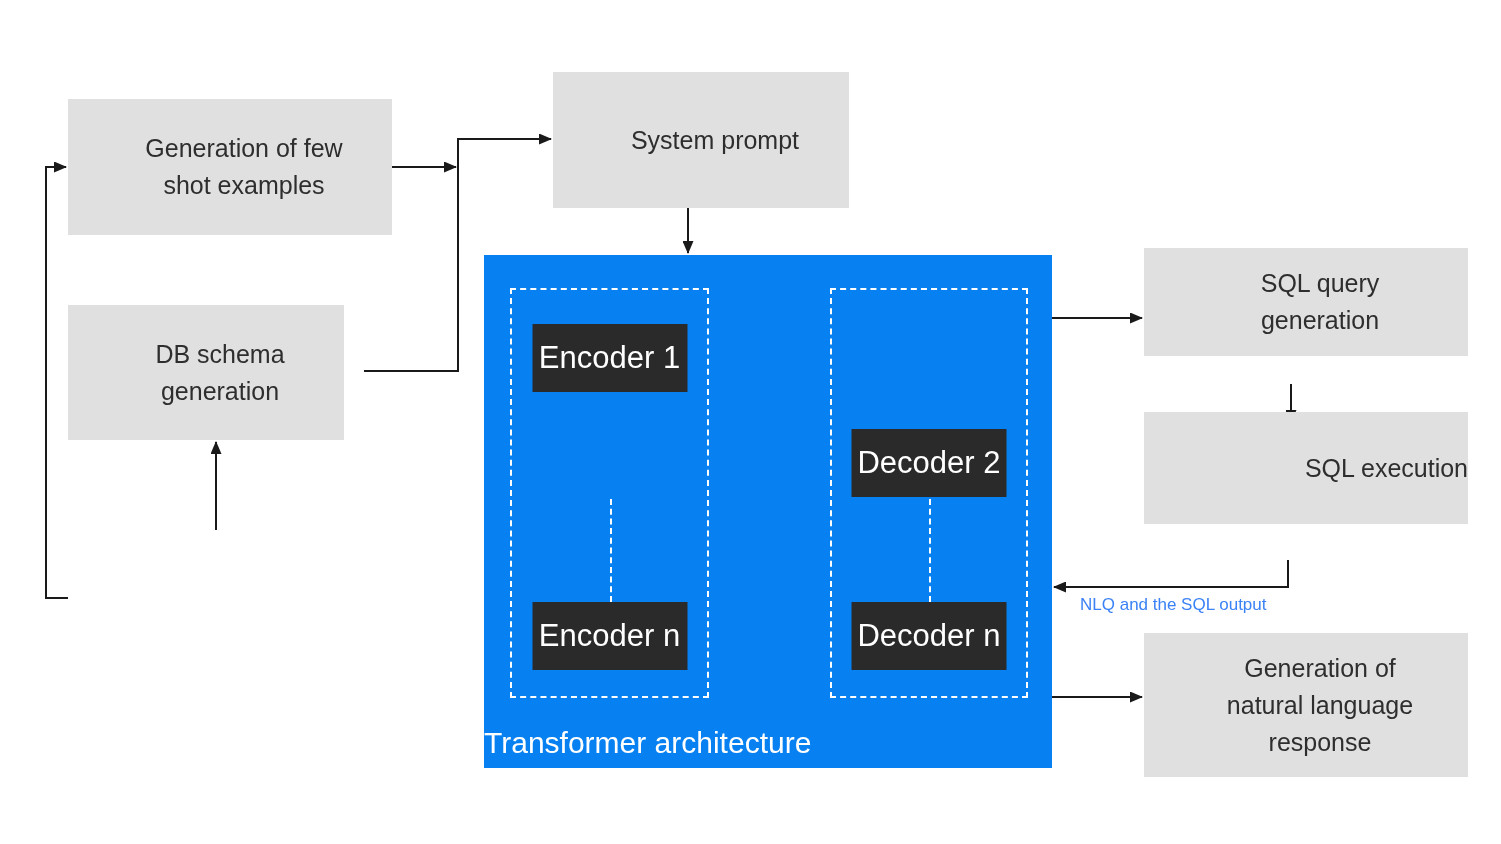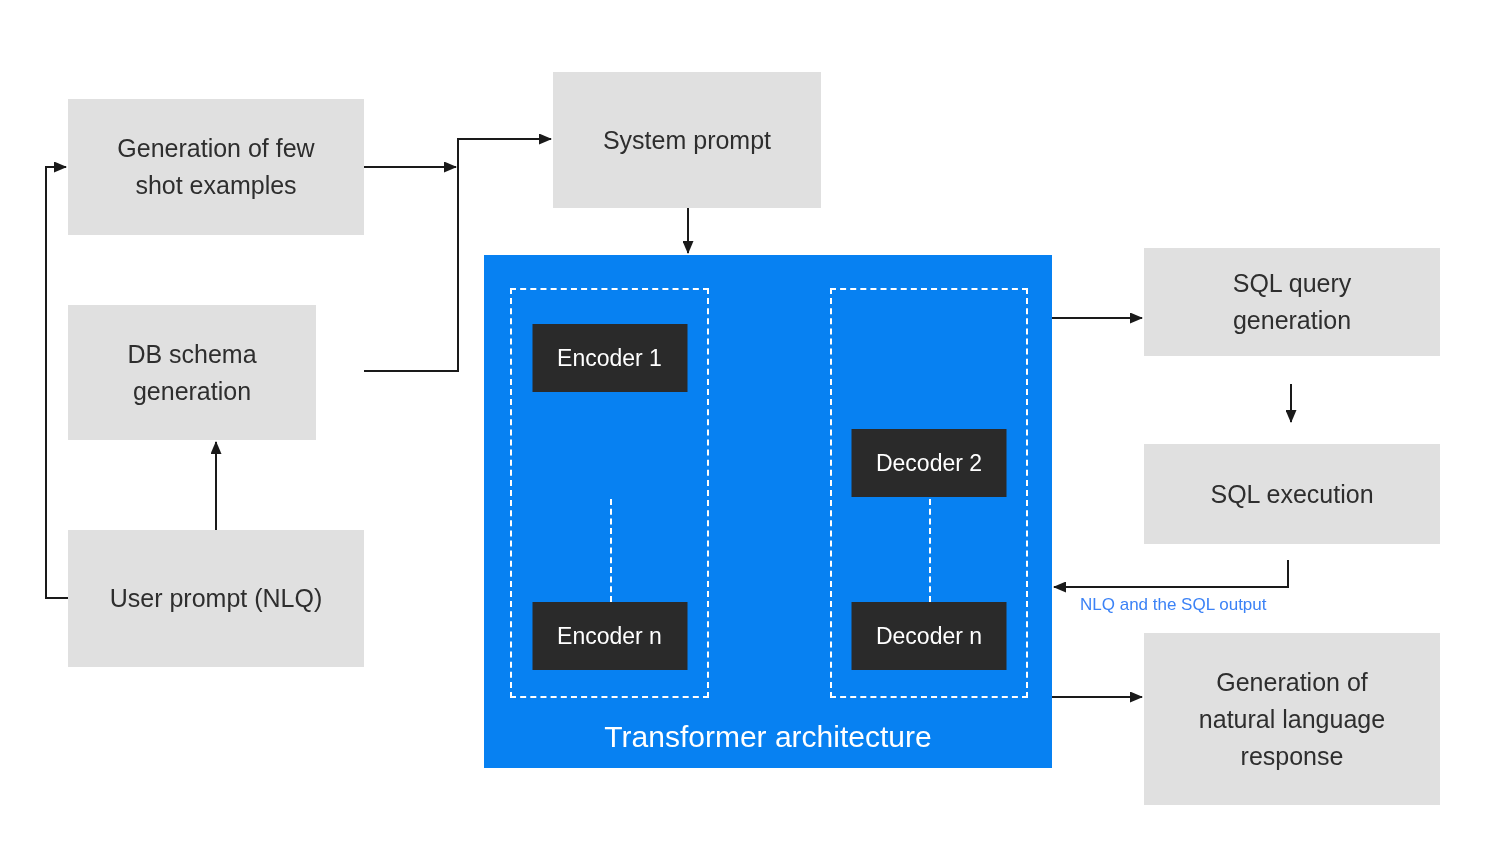--- a/index.html
+++ b/index.html
@@ -29,20 +29,21 @@
     stroke: #1a1a1a;
     stroke-width: 2;
   }
   .gray-box {
     position: absolute;
     background: #e0e0e0;
     display: flex;
     align-items: center;
     justify-content: center;
     text-align: center;
+    padding-left: 28px;
   }
   .gray-box .box-label {
     white-space: pre-line;
     font-size: 25px;
     line-height: 1.48;
     color: #2e2e2e;
   }
   #transformer-box {
     position: absolute;
     left: 484px;
@@ -66,59 +67,58 @@
     transform: translateX(-50%);
     width: 155px;
     height: 68px;
     background: #2a2a2a;
     display: flex;
     align-items: center;
     justify-content: center;
   }
   .block .block-label {
     color: #ffffff;
-    font-size: 23px;
+    font-size: 31px;
     white-space: nowrap;
   }
   .block-1 { top: 34px; }
   .block-2 { top: 139px; }
   .block-n { top: 312px; }
   .ellipsis-connector {
     position: absolute;
     left: 50%;
     top: 209px;
     height: 103px;
     width: 0;
     border-left: 2px dashed #ffffff;
   }
   #transformer-title {
     position: absolute;
     left: 0;
     right: 0;
-    bottom: 14px;
-    text-align: center;
+    bottom: 8px;
     color: #ffffff;
     font-size: 30px;
   }
   #edge-label-sql-return {
     position: absolute;
     left: 1080px;
     top: 595px;
     font-size: 17px;
     color: #3b82f6;
     white-space: nowrap;
   }
   
   #node-few-shot      { left: 68px;   top: 99px;  width: 296px; height: 136px; }
   #node-db-schema     { left: 68px;   top: 305px; width: 248px; height: 135px; }
   #node-user-prompt   { left: 68px;   top: 530px; width: 296px; height: 137px; }
   #node-system-prompt { left: 553px;  top: 72px;  width: 268px; height: 136px; }
   #node-sql-query     { left: 1144px; top: 248px; width: 296px; height: 108px; }
-  #node-sql-exec      { left: 1144px; top: 444px; width: 296px; height: 100px; }
-  #node-nl-response   { left: 1144px; top: 633px; width: 296px; height: 172px; }
+  #node-sql-exec      { left: 1144px; top: 412px; width: 296px; height: 112px; justify-content: flex-end; }
+  #node-nl-response   { left: 1144px; top: 633px; width: 296px; height: 144px; }
 </style>
 </head>
 <body>
 
 <div id="canvas">
 
   <svg class="connectors" width="1501" height="844" viewBox="0 0 1501 844">
     <defs>
       <marker id="arrow" viewBox="0 0 13 11" markerWidth="13" markerHeight="11" refX="12" refY="5.5" orient="auto" markerUnits="userSpaceOnUse">
         <path d="M0,0 L13,5.5 L0,11 Z" fill="#1a1a1a"></path>
@@ -142,23 +142,20 @@
     <polyline points="1052,697 1142,697" marker-end="url(#arrow)"></polyline>
   </svg>
 
   <div class="gray-box" id="node-few-shot">
     <span class="box-label">Generation of few
 shot examples</span>
   </div>
   <div class="gray-box" id="node-db-schema">
     <span class="box-label">DB schema
 generation</span>
-  </div>
-  <div class="gray-box" id="node-user-prompt">
-    <span class="box-label">User prompt (NLQ)</span>
   </div>
 
   <div class="gray-box" id="node-system-prompt">
     <span class="box-label">System prompt</span>
   </div>
 
   <div id="transformer-box">
     <div class="dashed-group" id="encoder-group">
       <div class="block block-1">
         <span class="block-label">Encoder 1</span>

